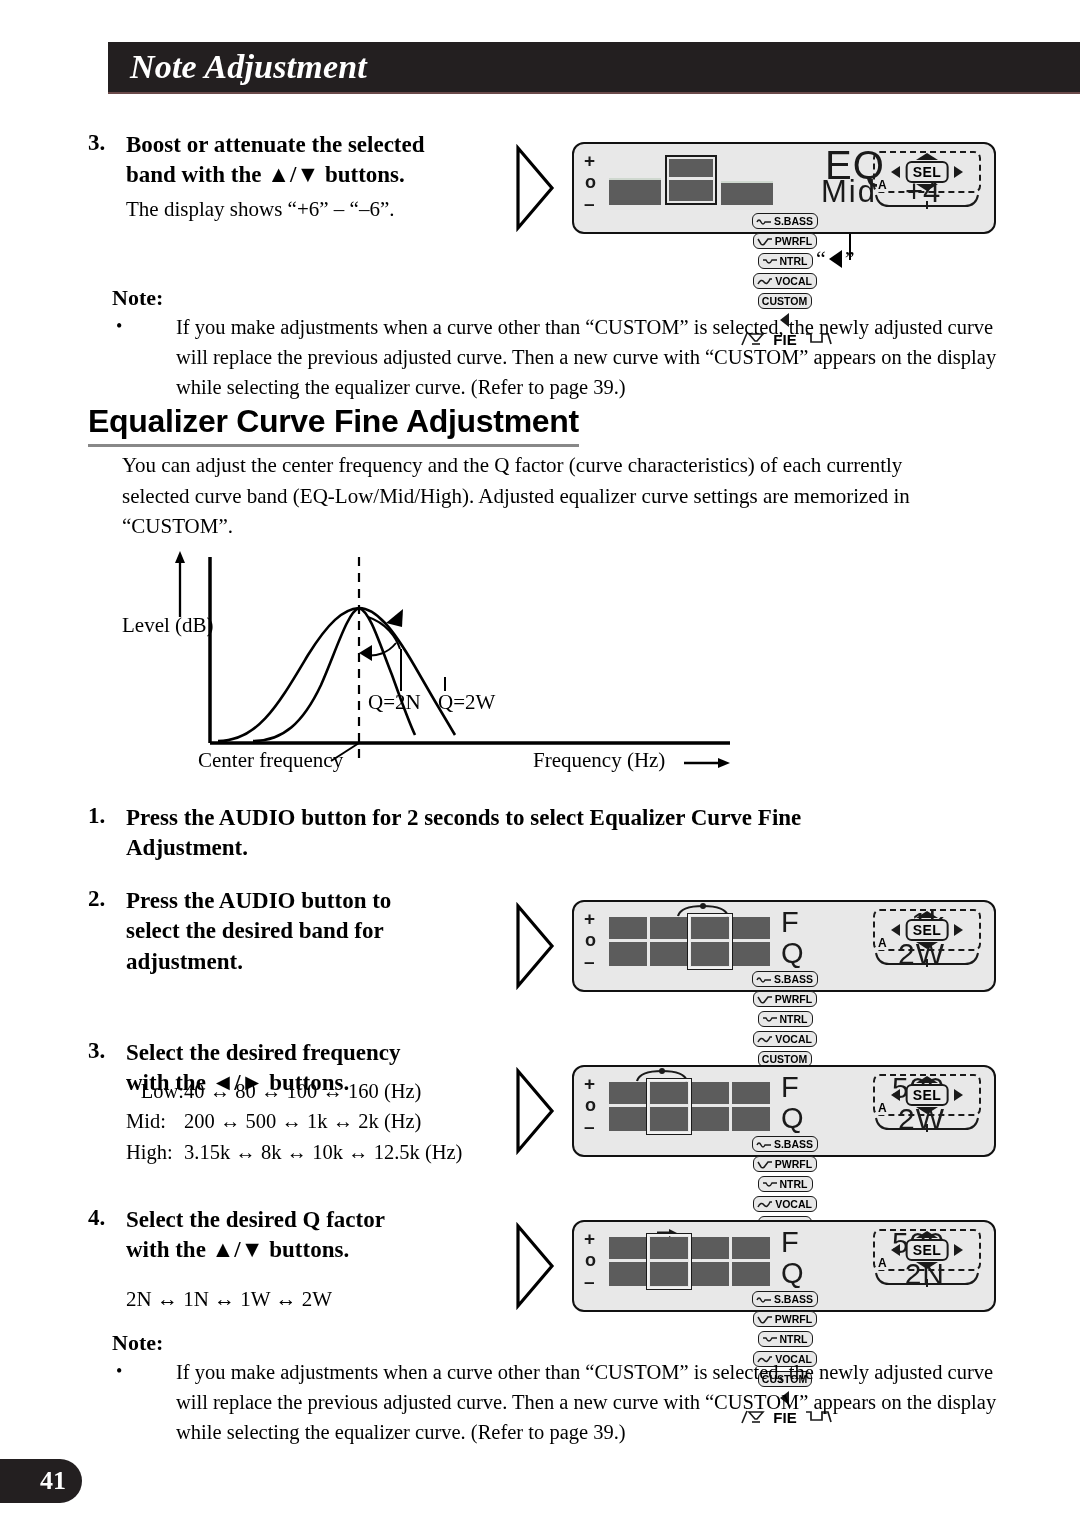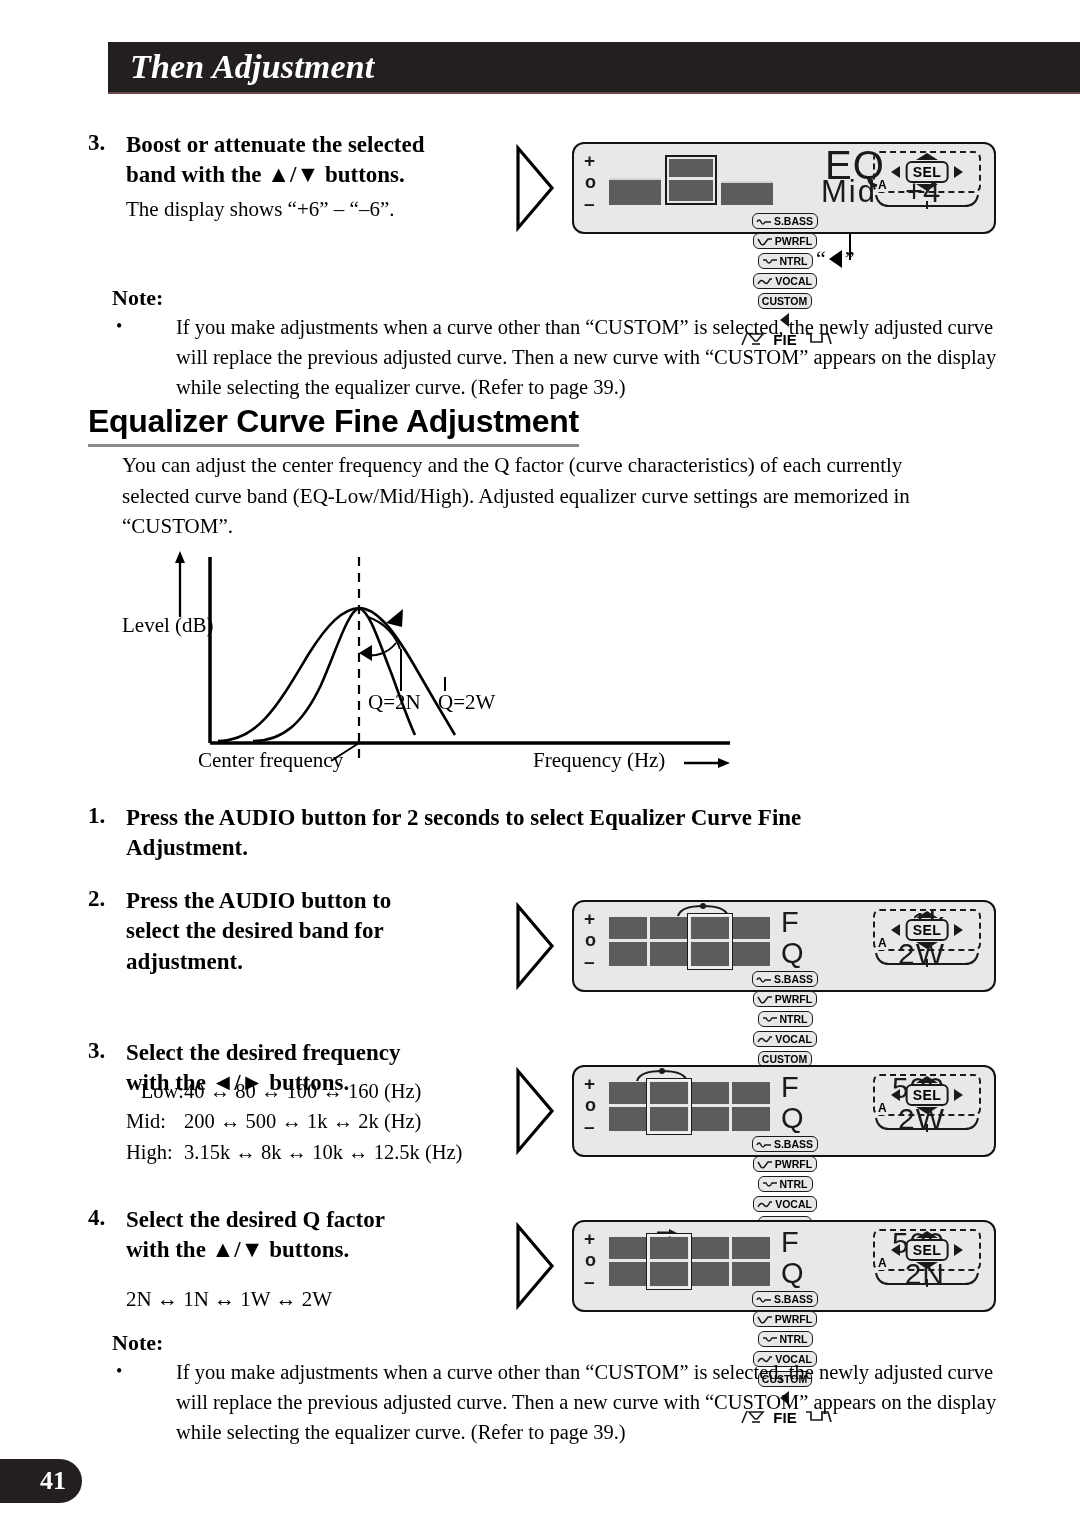--- a/index.html
+++ b/index.html
@@ -194,21 +194,21 @@
   }
   .freqlist { font-size: 20.5px; line-height: 1.5; }
   .qlist { font-size: 21px; }
 </style>
 </head>
 <body>
 
 <div class="page">
 
   <div class="header-bar">
-    <div class="title">Then Adjustment</div>
+    <div class="title">Note Adjustment</div>
   </div>
   <div class="header-rule"></div>
 
   <div class="step" style="left:88px; top:130px; width:420px;">
     <div class="step-row">
       <div class="step-num">3.</div>
       <div>
         <div class="step-head">Boost or attenuate the selected</div>
         <div class="step-head">band with the ▲/▼ buttons.</div>
         <div class="step-sub">The display shows “+6” – “–6”.</div>

